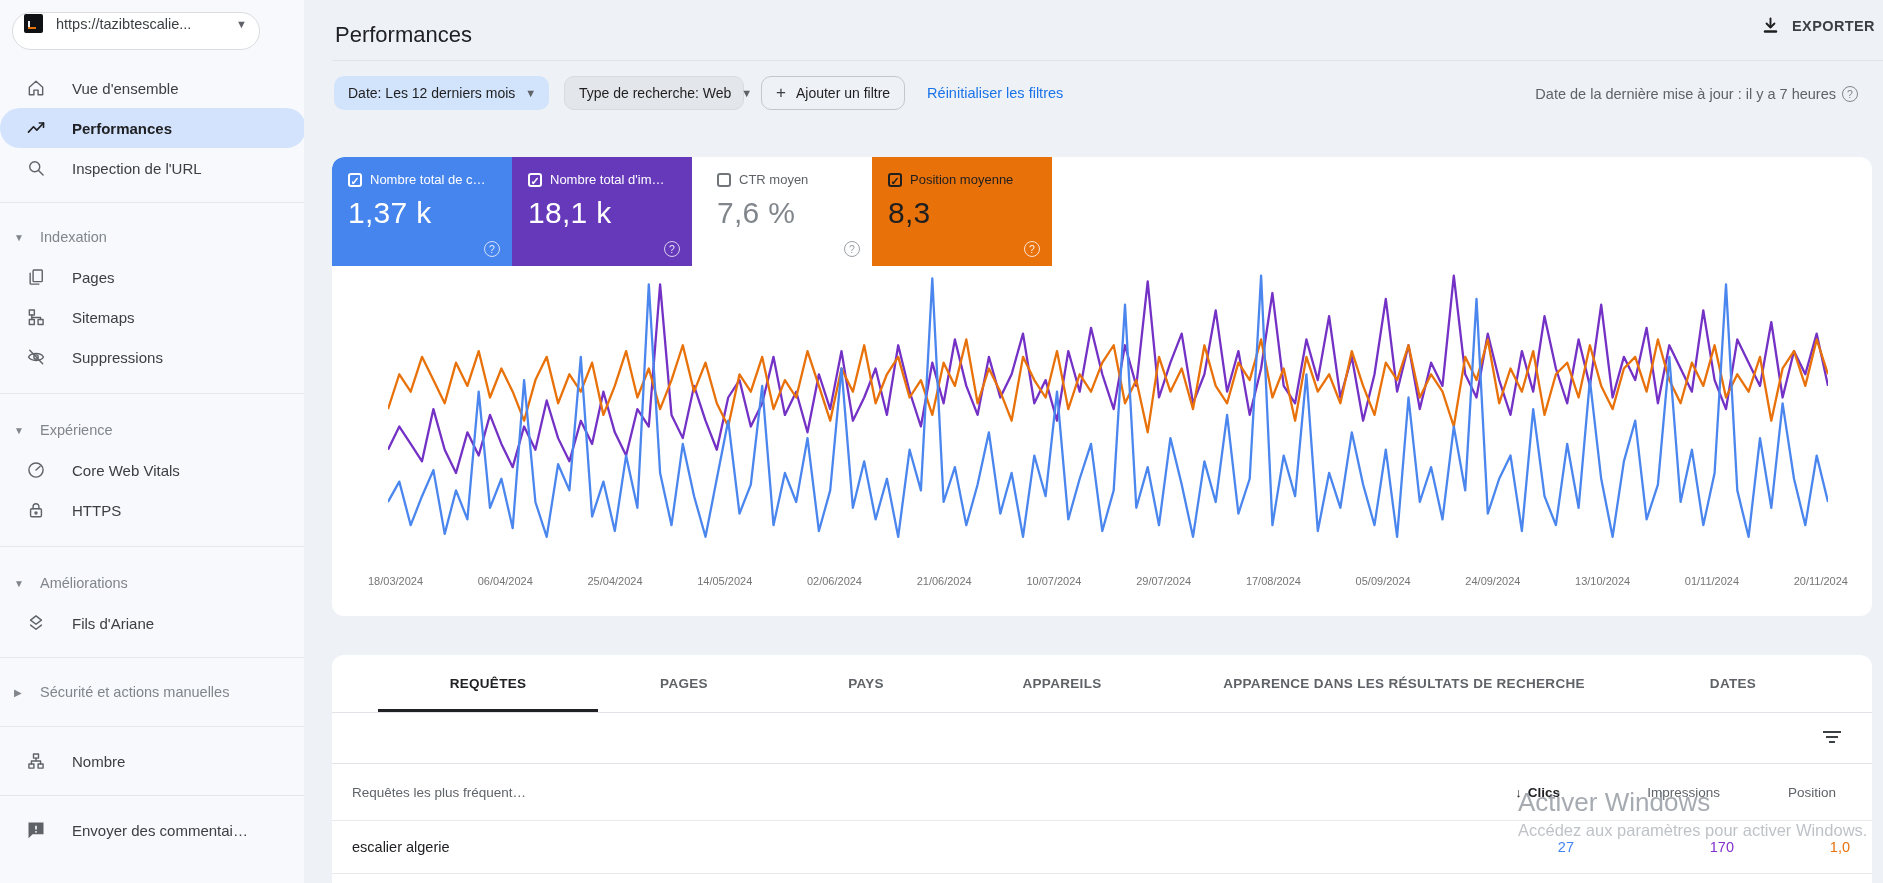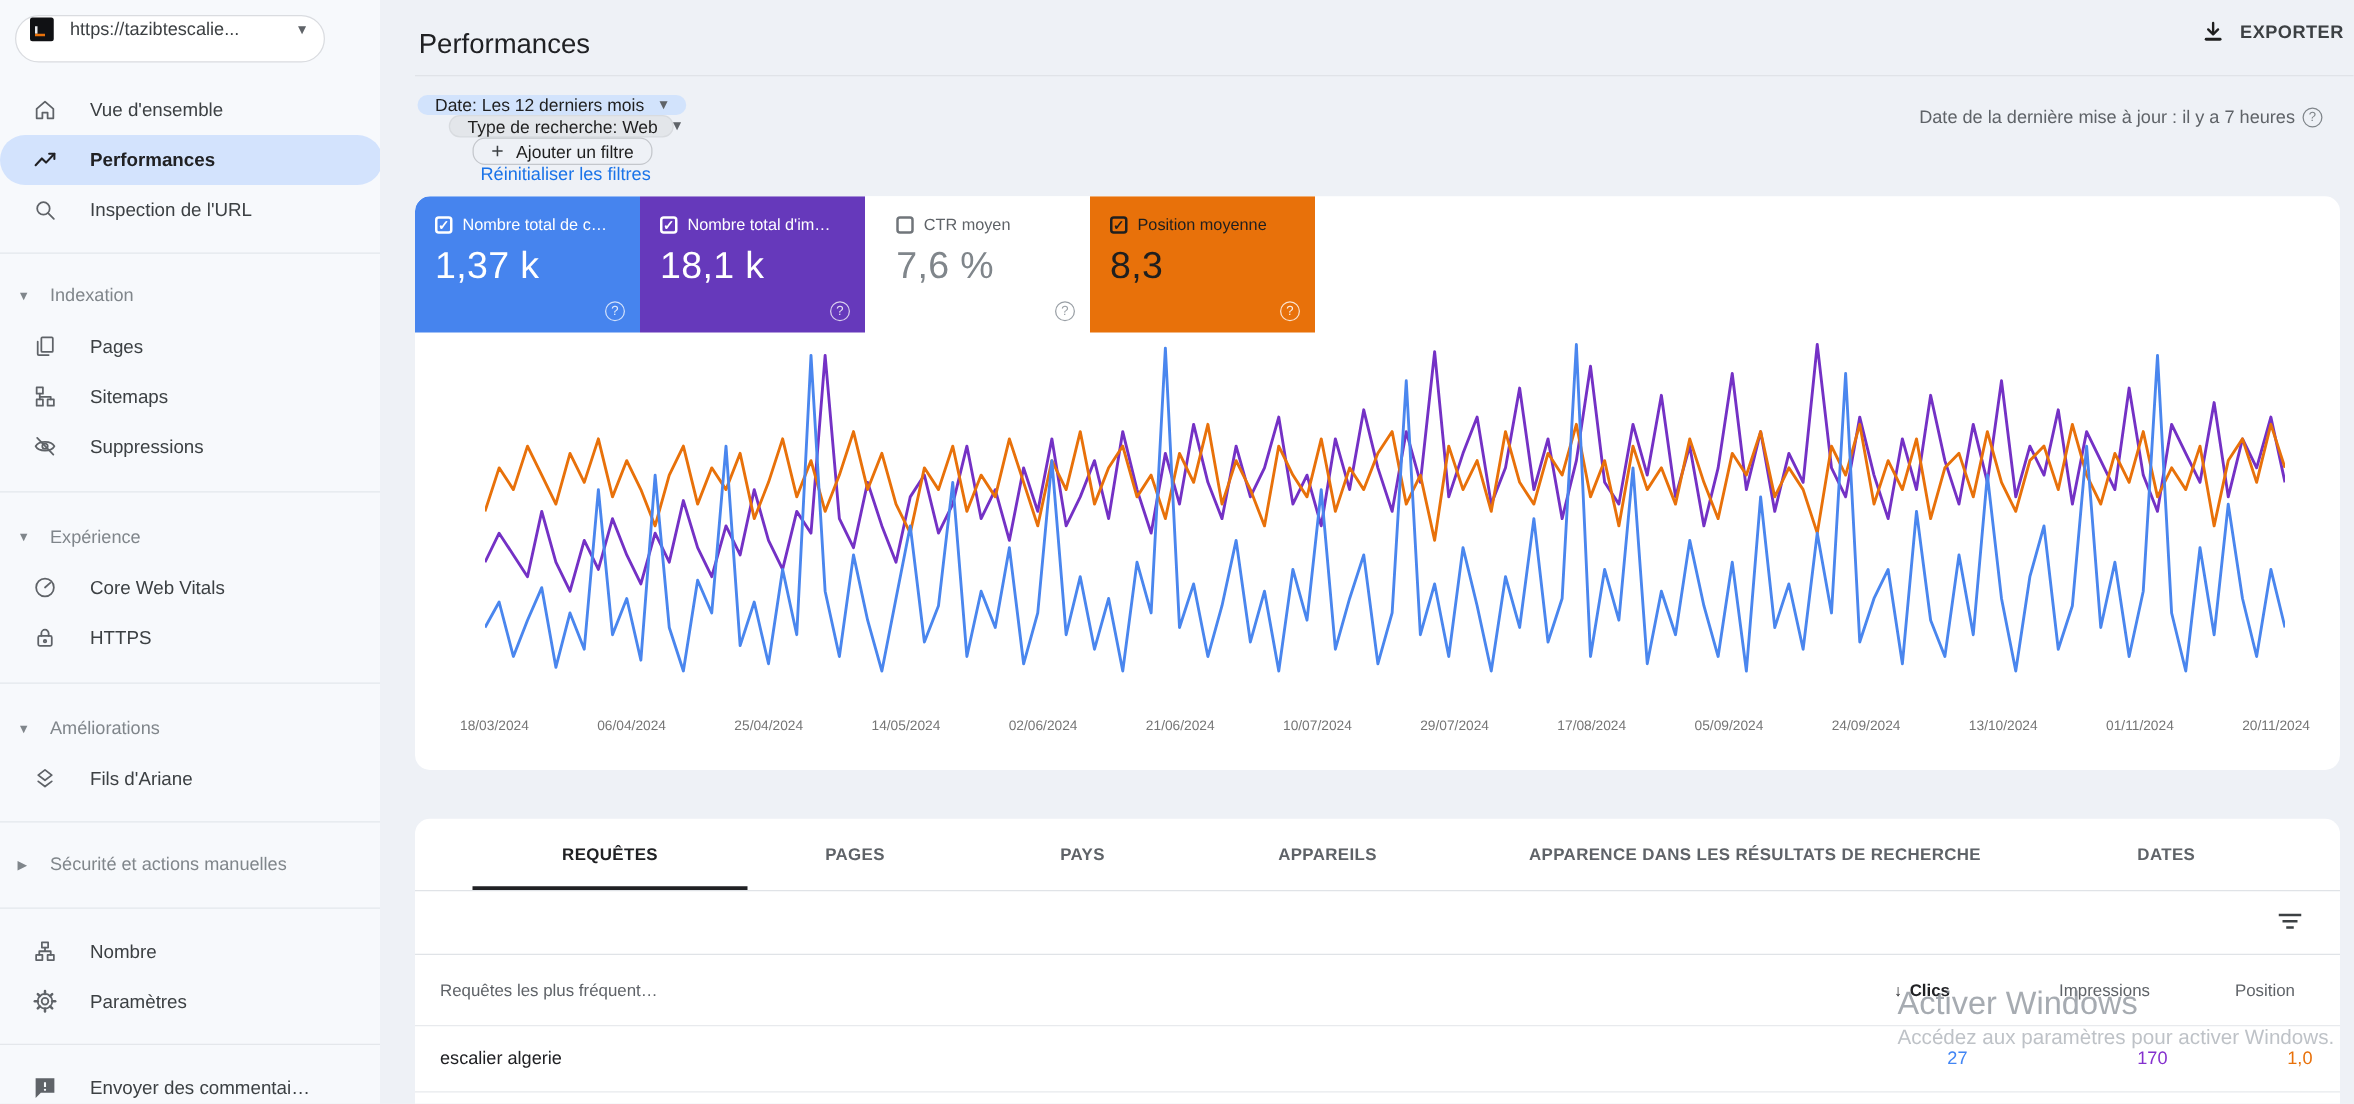--- a/index.html
+++ b/index.html
@@ -48,21 +48,21 @@
 
   svg.ic { stroke:currentColor; fill:none; stroke-width:1.7; stroke-linecap:round; stroke-linejoin:round; }
 
   
   .page-title { position:absolute; left:335px; top:22px; font-size:22px; color:#202124; z-index:1; }
   .export-btn { position:absolute; right:8px; top:16px; display:flex; align-items:center; cursor:pointer; z-index:1; }
   .export-btn .elabel { font-size:14.5px; font-weight:bold; color:#3c4043; letter-spacing:.4px; margin-left:12px; }
   .hdr-div { position:absolute; left:332px; right:0; top:60px; height:1px; background:#e0e3e8; }
 
   
-  .filters { position:absolute; left:334px; top:76px; height:34px; display:flex; align-items:center; z-index:1;flex-direction:column; }
+  .filters { position:absolute; left:334px; top:76px; height:34px; display:flex; align-items:center; z-index:1; }
   .chip { height:34px; border-radius:10px; display:flex; align-items:center; padding:0 14px; font-size:14px; color:#1f1f1f; cursor:pointer; white-space:nowrap; }
   .chip .caret { margin-left:10px; }
   .chip-date { background:#d2e3fc; width:215px; justify-content:space-between; }
   .chip-type { background:#e3e6ea; border:1px solid #d8dbdf; width:180px; justify-content:space-between; margin-left:15px; }
   .chip-add { background:transparent; border:1px solid #c4c7cc; margin-left:17px; }
   .chip-add .plus { font-size:17px; color:#3c4043; margin-right:10px; }
   .reset-link { margin-left:22px; font-size:14.5px; color:#1a73e8; cursor:pointer; }
   .last-update { position:absolute; top:86px; right:25px; font-size:14.5px; color:#5f6368; display:flex; align-items:center; z-index:1; }
   .qmark { width:16px; height:16px; border:1.4px solid #80868b; border-radius:50%; color:#80868b;
            font-size:10.5px; display:flex; align-items:center; justify-content:center; margin-left:6px; flex:none; }
@@ -261,39 +261,20 @@
       <span class="nicon">
         <svg class="ic" width="20" height="20" viewBox="0 0 24 24">
             <rect x="9" y="3.5" width="6" height="5"></rect>
             <rect x="3.5" y="15.5" width="6" height="5"></rect>
             <rect x="14.5" y="15.5" width="6" height="5"></rect>
             <path d="M12 8.5 V12 M6.5 15.5 V12 H17.5 V15.5"></path>
           </svg>
       </span>
       <span class="nlabel">Nombre</span>
     </div>
-    <div class="nav-item">
-      <span class="nicon">
-        <svg class="ic" width="20" height="20" viewBox="0 0 24 24">
-            <circle cx="12" cy="12" r="3.2"></circle>
-            <circle cx="12" cy="12" r="7"></circle>
-            <g stroke-width="2.4">
-              <line x1="12" y1="2.2" x2="12" y2="5"></line>
-              <line x1="12" y1="19" x2="12" y2="21.8"></line>
-              <line x1="2.2" y1="12" x2="5" y2="12"></line>
-              <line x1="19" y1="12" x2="21.8" y2="12"></line>
-              <line x1="5.1" y1="5.1" x2="7.1" y2="7.1"></line>
-              <line x1="16.9" y1="16.9" x2="18.9" y2="18.9"></line>
-              <line x1="5.1" y1="18.9" x2="7.1" y2="16.9"></line>
-              <line x1="16.9" y1="7.1" x2="18.9" y2="5.1"></line>
-            </g>
-          </svg>
-      </span>
-      <span class="nlabel">Paramètres</span>
-    </div>
 
     <div class="sdiv"></div>
 
     <div class="nav-item">
       <span class="nicon">
         <svg width="20" height="20" viewBox="0 0 24 24">
             <path fill="#5f6368" d="M3 3 H21 V17 H8 L3 22 Z"></path>
             <line x1="12" y1="7" x2="12" y2="11.5" stroke="#f7f9fc" stroke-width="2"></line>
             <circle cx="12" cy="14.2" r="1.1" fill="#f7f9fc"></circle>
           </svg>

